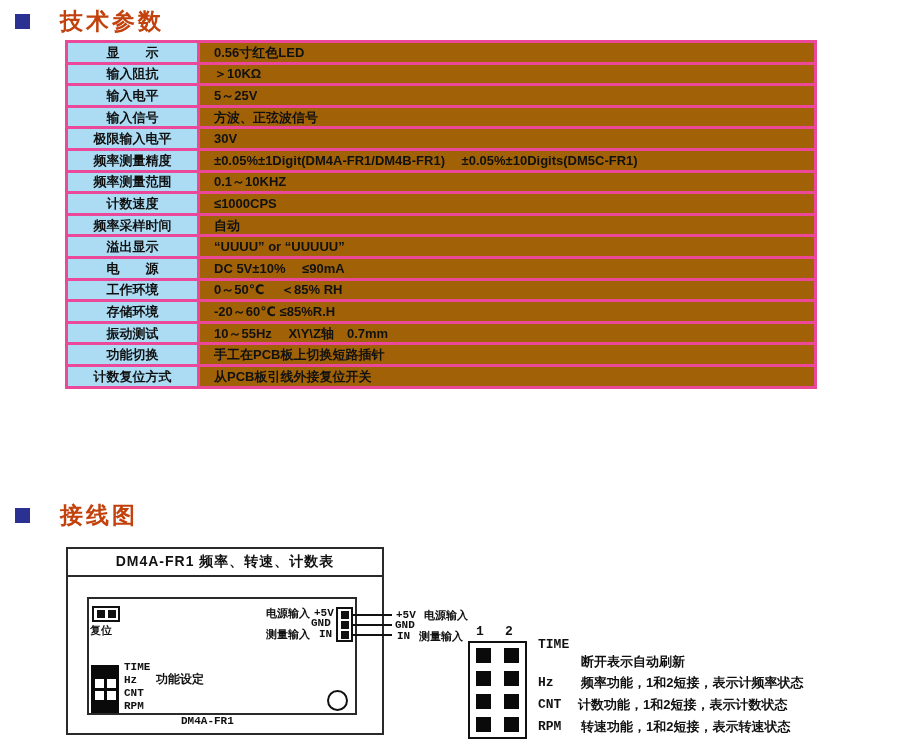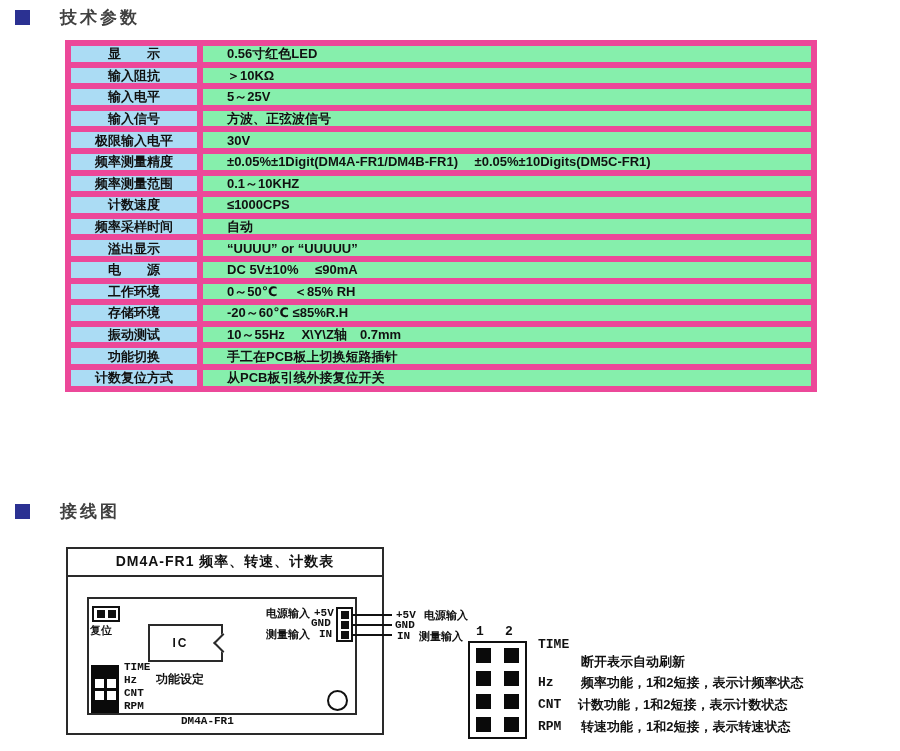--- a/index.html
+++ b/index.html
@@ -5,28 +5,28 @@
   * { margin:0; padding:0; box-sizing:border-box; }
   html,body { background:#ffffff; }
   #page {
     position:relative; width:900px; height:751px; background:#ffffff;
     font-family:"Liberation Sans","DejaVu Sans",sans-serif; color:#111;
     overflow:hidden;
   }
   
   .sec-header { position:absolute; display:flex; align-items:center; }
   .sec-square { width:15px; height:15px; background:#2b3192; margin-right:30px; }
-  .sec-title { font-size:17px; font-weight:bold; color:#404040; letter-spacing:3px; }
+  .sec-title { font-size:23px; font-weight:bold; color:#c2410c; letter-spacing:3px; }
   
   .spec-table { position:absolute; left:65px; top:40px; width:752px;
     border-collapse:collapse; table-layout:fixed; }
-  .spec-table td { border:6px solid #ec4899; font-size:13px; font-weight:bold;
+  .spec-table td { border:3px solid #ec4899; font-size:13px; font-weight:bold;
     height:21.6px; line-height:1; white-space:nowrap; overflow:hidden;margin-left:44px; }
   .spec-table td.lbl { width:132px; background:#abdcf4; text-align:center; }
-  .spec-table td.val { background:#86efac; padding-left:24px; }
+  .spec-table td.val { background:#a16207; padding-left:14px; }
   
   .box { position:absolute; border:2px solid #2a2a2a; background:#fff; }
   .title-band { height:28px; border-bottom:2px solid #2a2a2a; display:flex;
     align-items:center; justify-content:center; font-size:14px; font-weight:bold;
     letter-spacing:1px; }
   .lbl-s  { position:absolute; font-size:11px; font-weight:bold; line-height:1.15; white-space:nowrap; }
   .lbl-m  { position:absolute; font-size:12px; font-weight:bold; line-height:1.15; white-space:nowrap; }
   .lbl-d  { position:absolute; font-size:13px; font-weight:bold; line-height:1.25; white-space:nowrap; }
   
   .conn2 { position:absolute; border:2px solid #111; background:#fff;
@@ -146,24 +146,20 @@
   </div>
 
   <div class="box" style="left:87px; top:597px; width:270px; height:118px;"></div>
 
   <div class="conn2" style="left:92px; top:606px; width:28px; height:16px;">
     <div class="pin"></div>
     <div class="pin"></div>
   </div>
   <div class="lbl-s" style="left:90px; top:624px;">复位</div>
 
-  <div class="ic" style="left:148px; top:624px; width:75px; height:38px;">
-    <div class="ic-text">IC</div>
-    <div class="notch"></div>
-  </div>
 
   <div class="funcblock" style="left:91px; top:665px; width:28px; height:48px;">
     <div class="w" style="left:4px; top:14px;"></div>
     <div class="w" style="left:16px; top:14px;"></div>
     <div class="w" style="left:4px; top:26px;"></div>
     <div class="w" style="left:16px; top:26px;"></div>
   </div>
   <div class="lbl-s mono" style="left:124px; top:661px;">TIME</div>
   <div class="lbl-s mono" style="left:124px; top:674px;">Hz</div>
   <div class="lbl-s mono" style="left:124px; top:687px;">CNT</div>

